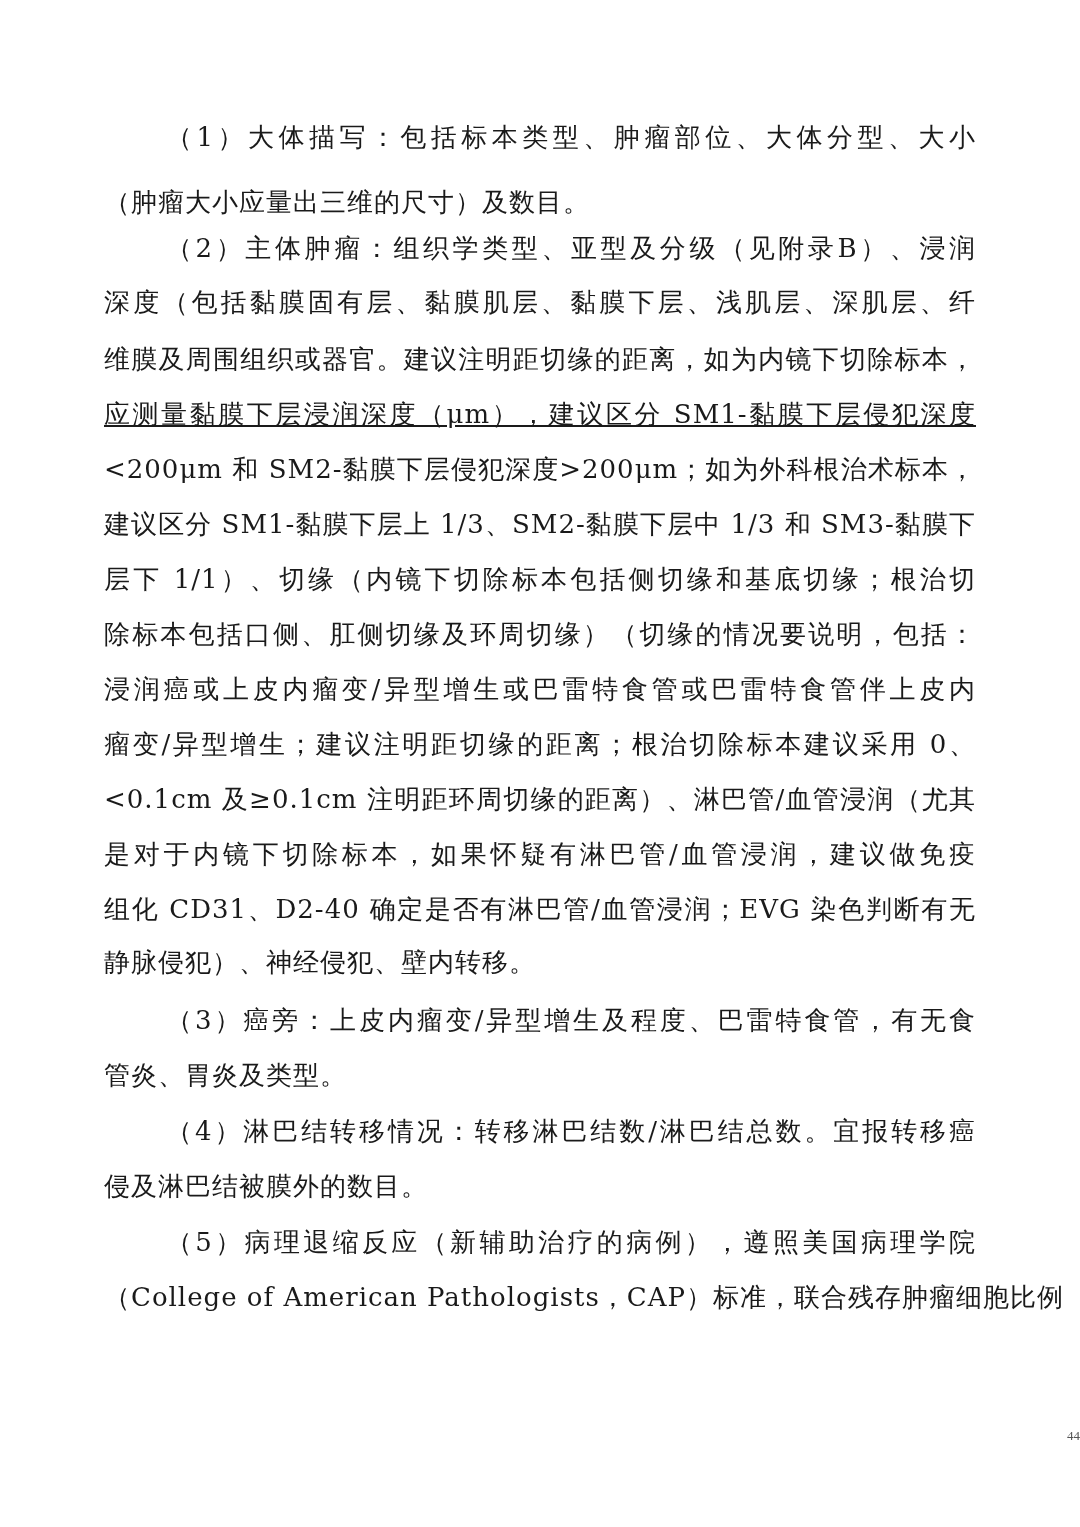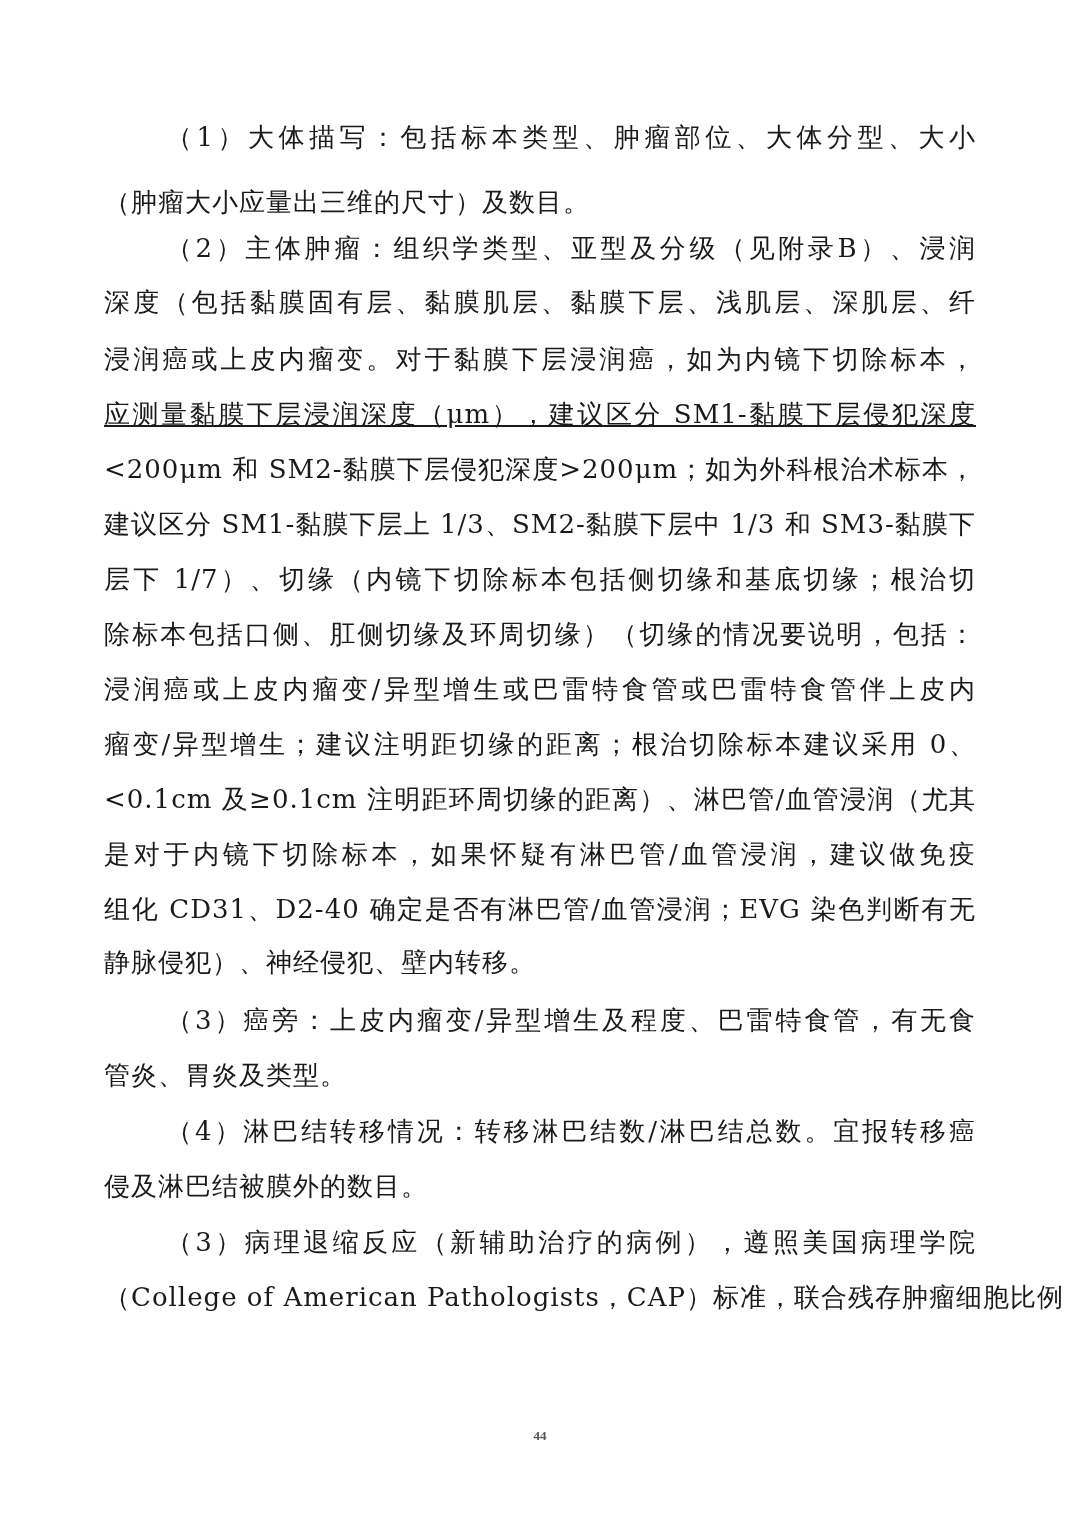--- a/index.html
+++ b/index.html
@@ -3,45 +3,45 @@
 <meta charset="utf-8">
 <style>
   html, body { margin:0; padding:0; background:#ffffff; }
   body { width:1080px; height:1527px; position:relative; overflow:hidden;
          font-family:"DejaVu Serif","Liberation Serif",serif; color:#1a1a1a; }
   .page { position:absolute; left:0; top:0; width:1080px; height:1527px; }
   .line { position:absolute; left:104px; width:872px; font-size:26px; line-height:30px;
           white-space:nowrap; text-align:justify; text-align-last:justify; letter-spacing:1px; }
   .line.last { text-align-last:left; }
   .indent { left:166px; width:810px; }
-  .pagenum { position:absolute; left:0; width:1080px; top:1428px; text-align:center;
-             font-size:13px; color:#555; font-family:"Liberation Serif",serif;font-weight:bold; }
+  .pagenum { position:absolute; left:0; width:1080px; top:1428px; text-align:right;
+             font-size:13px; color:#555; font-family:"Liberation Serif",serif; }
 </style>
 </head>
 <body>
 
 <div class="page">
   <div id="lines">
       <div class="line indent" style="top: 122px;">（1）大体描写：包括标本类型、肿瘤部位、大体分型、大小</div>
       <div class="line last" style="top: 187px;">（肿瘤大小应量出三维的尺寸）及数目。</div>
       <div class="line indent" style="top: 233px;">（2）主体肿瘤：组织学类型、亚型及分级（见附录B）、浸润</div>
       <div class="line" style="top: 287px;">深度（包括黏膜固有层、黏膜肌层、黏膜下层、浅肌层、深肌层、纤</div>
-      <div class="line" style="top: 344px;">浸润癌或上皮内瘤变。对于黏膜下层浸润癌，如为内镜下切除标本，</div>
+      <div class="line" style="top: 344px;">维膜及周围组织或器官。建议注明距切缘的距离，如为内镜下切除标本，</div>
       <div class="line" style="top: 399px; text-decoration: underline;">应测量黏膜下层浸润深度（μm），建议区分 SM1-黏膜下层侵犯深度</div>
       <div class="line" style="top: 454px;">&lt;200μm 和 SM2-黏膜下层侵犯深度&gt;200μm；如为外科根治术标本，</div>
       <div class="line" style="top: 509px;">建议区分 SM1-黏膜下层上 1/3、SM2-黏膜下层中 1/3 和 SM3-黏膜下</div>
-      <div class="line" style="top: 564px;">层下 1/7）、切缘（内镜下切除标本包括侧切缘和基底切缘；根治切</div>
+      <div class="line" style="top: 564px;">层下 1/1）、切缘（内镜下切除标本包括侧切缘和基底切缘；根治切</div>
       <div class="line" style="top: 619px;">除标本包括口侧、肛侧切缘及环周切缘）（切缘的情况要说明，包括：</div>
       <div class="line" style="top: 674px;">浸润癌或上皮内瘤变/异型增生或巴雷特食管或巴雷特食管伴上皮内</div>
       <div class="line" style="top: 729px;">瘤变/异型增生；建议注明距切缘的距离；根治切除标本建议采用 0、</div>
       <div class="line" style="top: 784px;">&lt;0.1cm 及≥0.1cm 注明距环周切缘的距离）、淋巴管/血管浸润（尤其</div>
       <div class="line" style="top: 839px;">是对于内镜下切除标本，如果怀疑有淋巴管/血管浸润，建议做免疫</div>
       <div class="line" style="top: 894px;">组化 CD31、D2-40 确定是否有淋巴管/血管浸润；EVG 染色判断有无</div>
       <div class="line last" style="top: 949px; font-family: Liberation Mono, monospace;">静脉侵犯）、神经侵犯、壁内转移。</div>
       <div class="line indent" style="top: 1005px;">（3）癌旁：上皮内瘤变/异型增生及程度、巴雷特食管，有无食</div>
       <div class="line last" style="top: 1060px;">管炎、胃炎及类型。</div>
       <div class="line indent" style="top: 1116px;">（4）淋巴结转移情况：转移淋巴结数/淋巴结总数。宜报转移癌</div>
       <div class="line last" style="top: 1171px;">侵及淋巴结被膜外的数目。</div>
-      <div class="line indent" style="top: 1227px;">（3）病理退缩反应（新辅助治疗的病例），遵照美国病理学院</div>
+      <div class="line indent" style="top: 1227px;">（5）病理退缩反应（新辅助治疗的病例），遵照美国病理学院</div>
       <div class="line" style="top: 1282px;">（College of American Pathologists，CAP）标准，联合残存肿瘤细胞比例</div>
     </div>
   <div class="pagenum">44</div>
 </div>
 
 </body></html>

